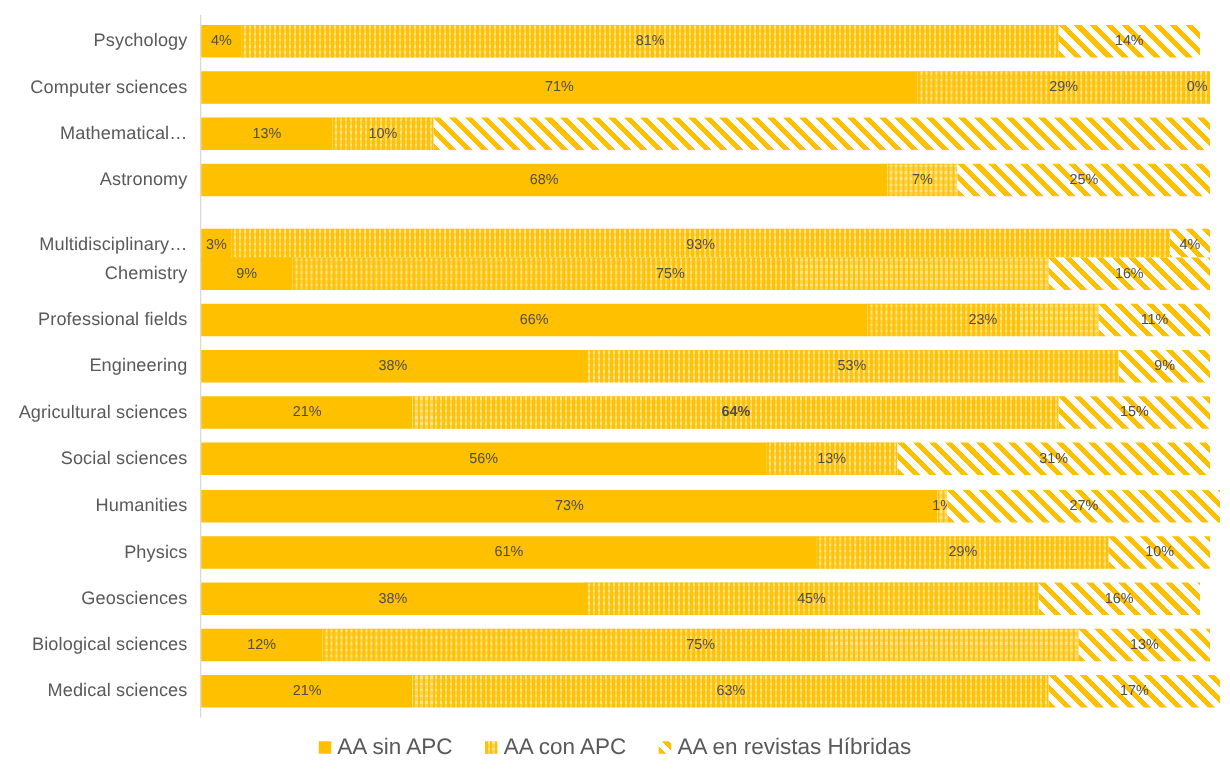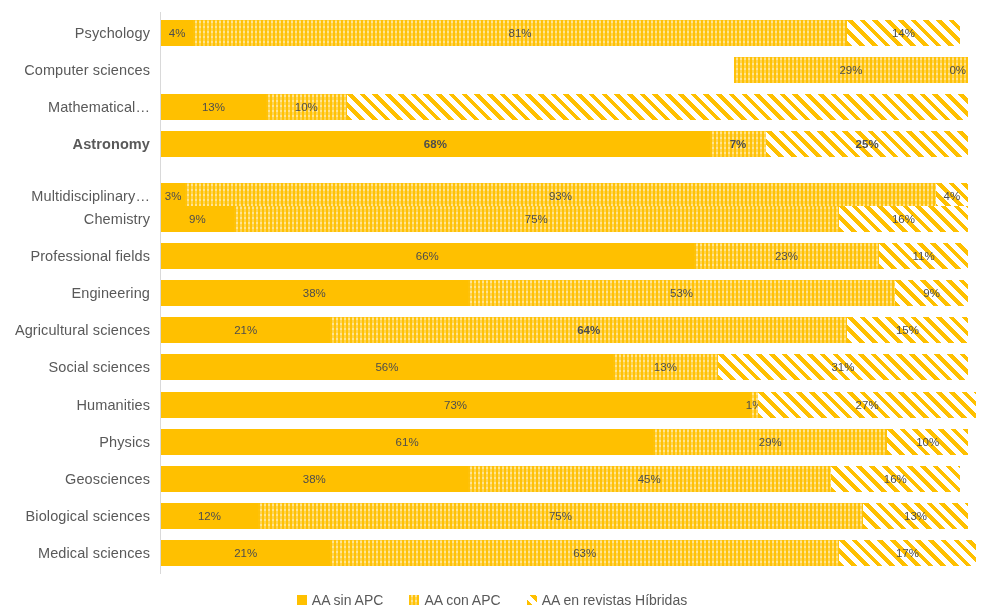--- a/index.html
+++ b/index.html
@@ -90,21 +90,21 @@
     position:absolute;
     left:0; right:0;
     bottom:8px;
     display:flex;
     justify-content:center;
     align-items:center;
     gap:26px;
   }
   .legend-item{display:flex;align-items:center;gap:5px;}
   .legend-swatch{width:10px;height:10px;display:inline-block;}
-  .legend-label{font-size:14px;color:#595959;white-space:nowrap;}
+  .legend-label{font-size:18px;color:#595959;white-space:nowrap;}
 </style>
 </head>
 <body>
 
 <div id="chart-root">
 
   <div class="axis-line"></div>
 
   <div class="plot-area" id="plot-area">
       <div class="row" style="top: 5.6px; height: 26px;">
@@ -117,41 +117,44 @@
             <span class="val">81%</span>
           </div>
           <div class="seg s-hatch" style="left: 85%; width: 14%;">
             <span class="val">14%</span>
           </div>
         </div>
       </div>
       <div class="row" style="top: 42.8px; height: 26px;">
         <div class="label">Computer sciences</div>
         <div class="bars">
+          <div class="seg s-solid" style="left: 0%; width: 71%;">
+            <span class="val">71%</span>
+          </div>
           <div class="seg s-dotted" style="left: 71%; width: 29%;">
             <span class="val">29%</span>
           </div>
           <div class="seg s-hatch" style="left: 100%; width: 0%; background: none;">
             <span class="val outside">0%</span>
           </div>
         </div>
       </div>
       <div class="row" style="top: 80px; height: 26px;">
         <div class="label">Mathematical…</div>
         <div class="bars">
           <div class="seg s-solid" style="left: 0%; width: 13%;">
             <span class="val">13%</span>
           </div>
           <div class="seg s-dotted" style="left: 13%; width: 10%;">
             <span class="val">10%</span>
           </div>
           <div class="seg s-hatch" style="left: 23%; width: 77%;"></div>
         </div>
       </div>
-      <div class="row" style="top: 117.2px; height: 26px; font-weight: bold;">
+      <div class="row" style="top: 117.2px; height: 26px;">
         <div class="label">Astronomy</div>
         <div class="bars">
           <div class="seg s-solid" style="left: 0%; width: 68%;">
             <span class="val">68%</span>
           </div>
           <div class="seg s-dotted" style="left: 68%; width: 7%;">
             <span class="val">7%</span>
           </div>
           <div class="seg s-hatch" style="left: 75%; width: 25%; padding-left: 10px;">
             <span class="val">25%</span>

